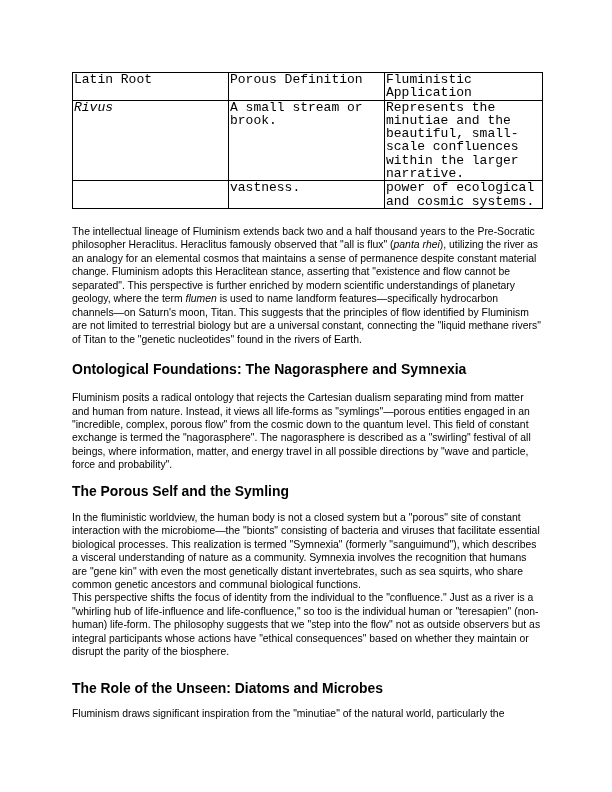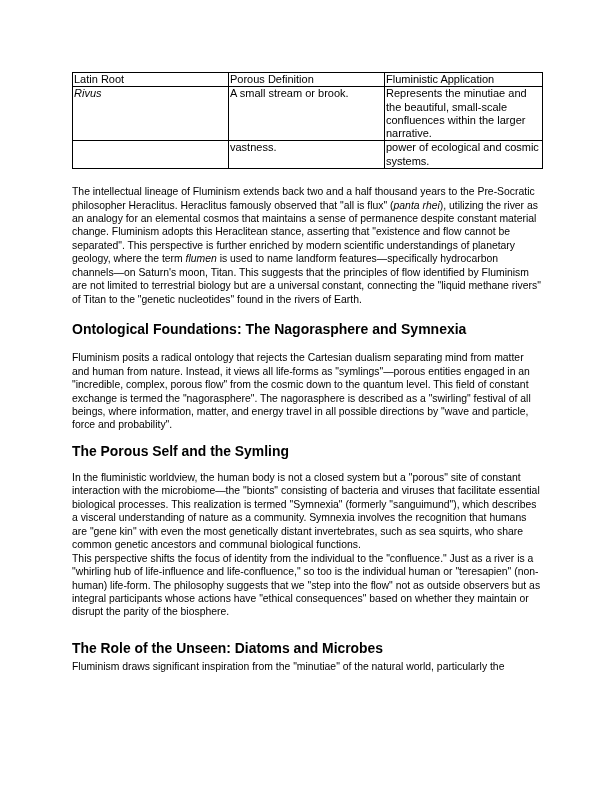--- a/index.html
+++ b/index.html
@@ -1,35 +1,35 @@
 <!DOCTYPE html>
 <html><head>
 <meta charset="utf-8">
 <style>
   html, body { margin: 0; padding: 0; background: #ffffff; }
   body { width: 612px; height: 792px; position: relative; overflow: hidden;
          font-family: "Liberation Sans", sans-serif; color: #000; }
   .page { position: absolute; left: 72px; top: 72px; width: 470px; }
   table.roots { border-collapse: collapse; width: 470px; table-layout: fixed;
-                font-size: 11px; line-height: 13.3px; }
+                font-size: 13px; line-height: 13.3px; font-family: Liberation Mono, monospace; }
   table.roots td { border: 1px solid #000; vertical-align: top; padding: 0 1px 0 1px; }
   table.roots col.c1 { width: 156px; }
   table.roots col.c2 { width: 156px; }
   table.roots col.c3 { width: 158px; }
   .it { font-style: italic; }
   p { margin: 0; font-size: 10.4px; line-height: 13.45px; }
   h1 { margin: 0; font-size: 14px; line-height: 21px; font-weight: bold; }
   h2 { margin: 0; font-size: 13.9px; line-height: 17px; font-weight: bold; }
   .p-lineage { margin-top: 16px; }
   .h-onto { margin-top: 13px; }
   .p-onto { margin-top: 11px; }
   .h-porous { margin-top: 11px; }
   .p-porous { margin-top: 11px; }
   .h-unseen { margin-top: 21px; }
-  .p-unseen { margin-top: 3px; }
+  .p-unseen { margin-top: 10px; }
 </style>
 </head>
 <body>
 
 <div class="page">
 
   <table class="roots">
     <colgroup>
         <col class="c1">
         <col class="c2">

